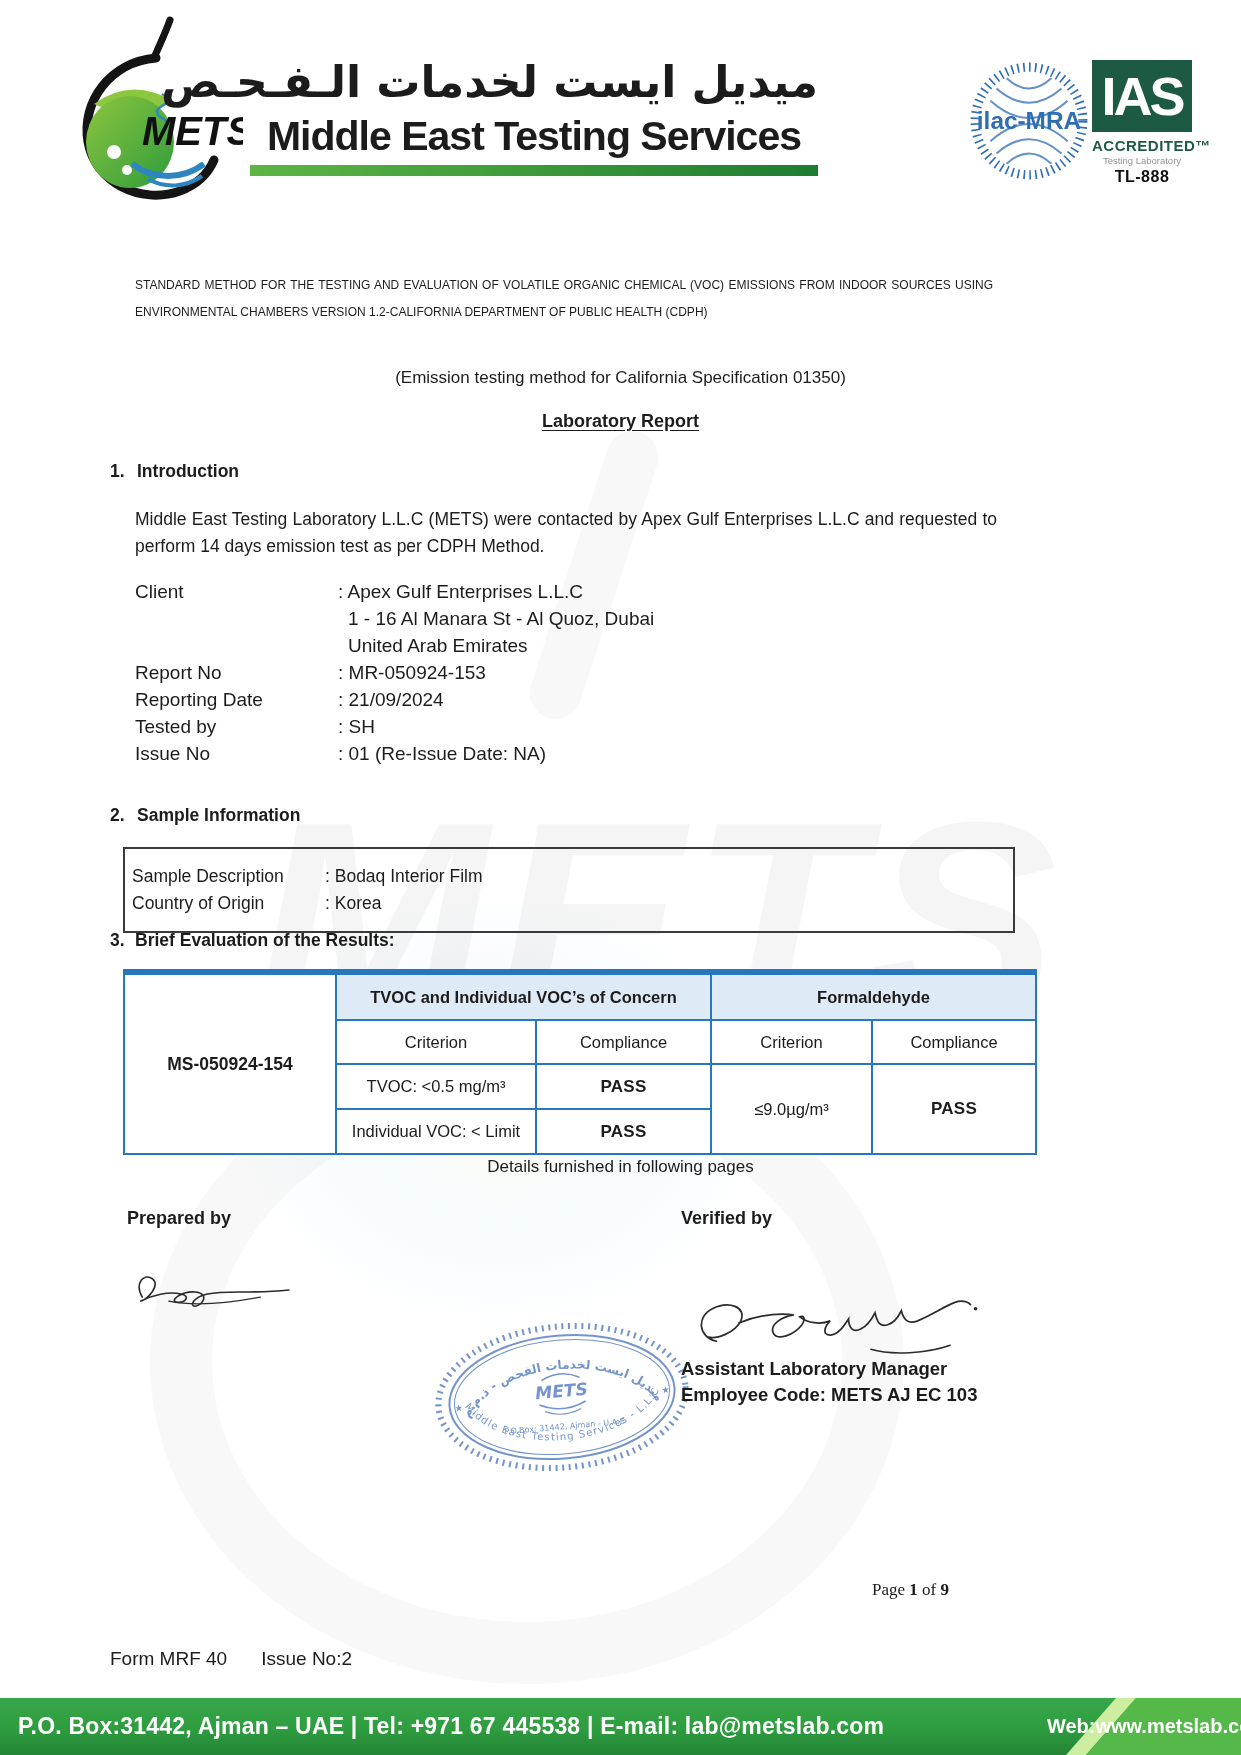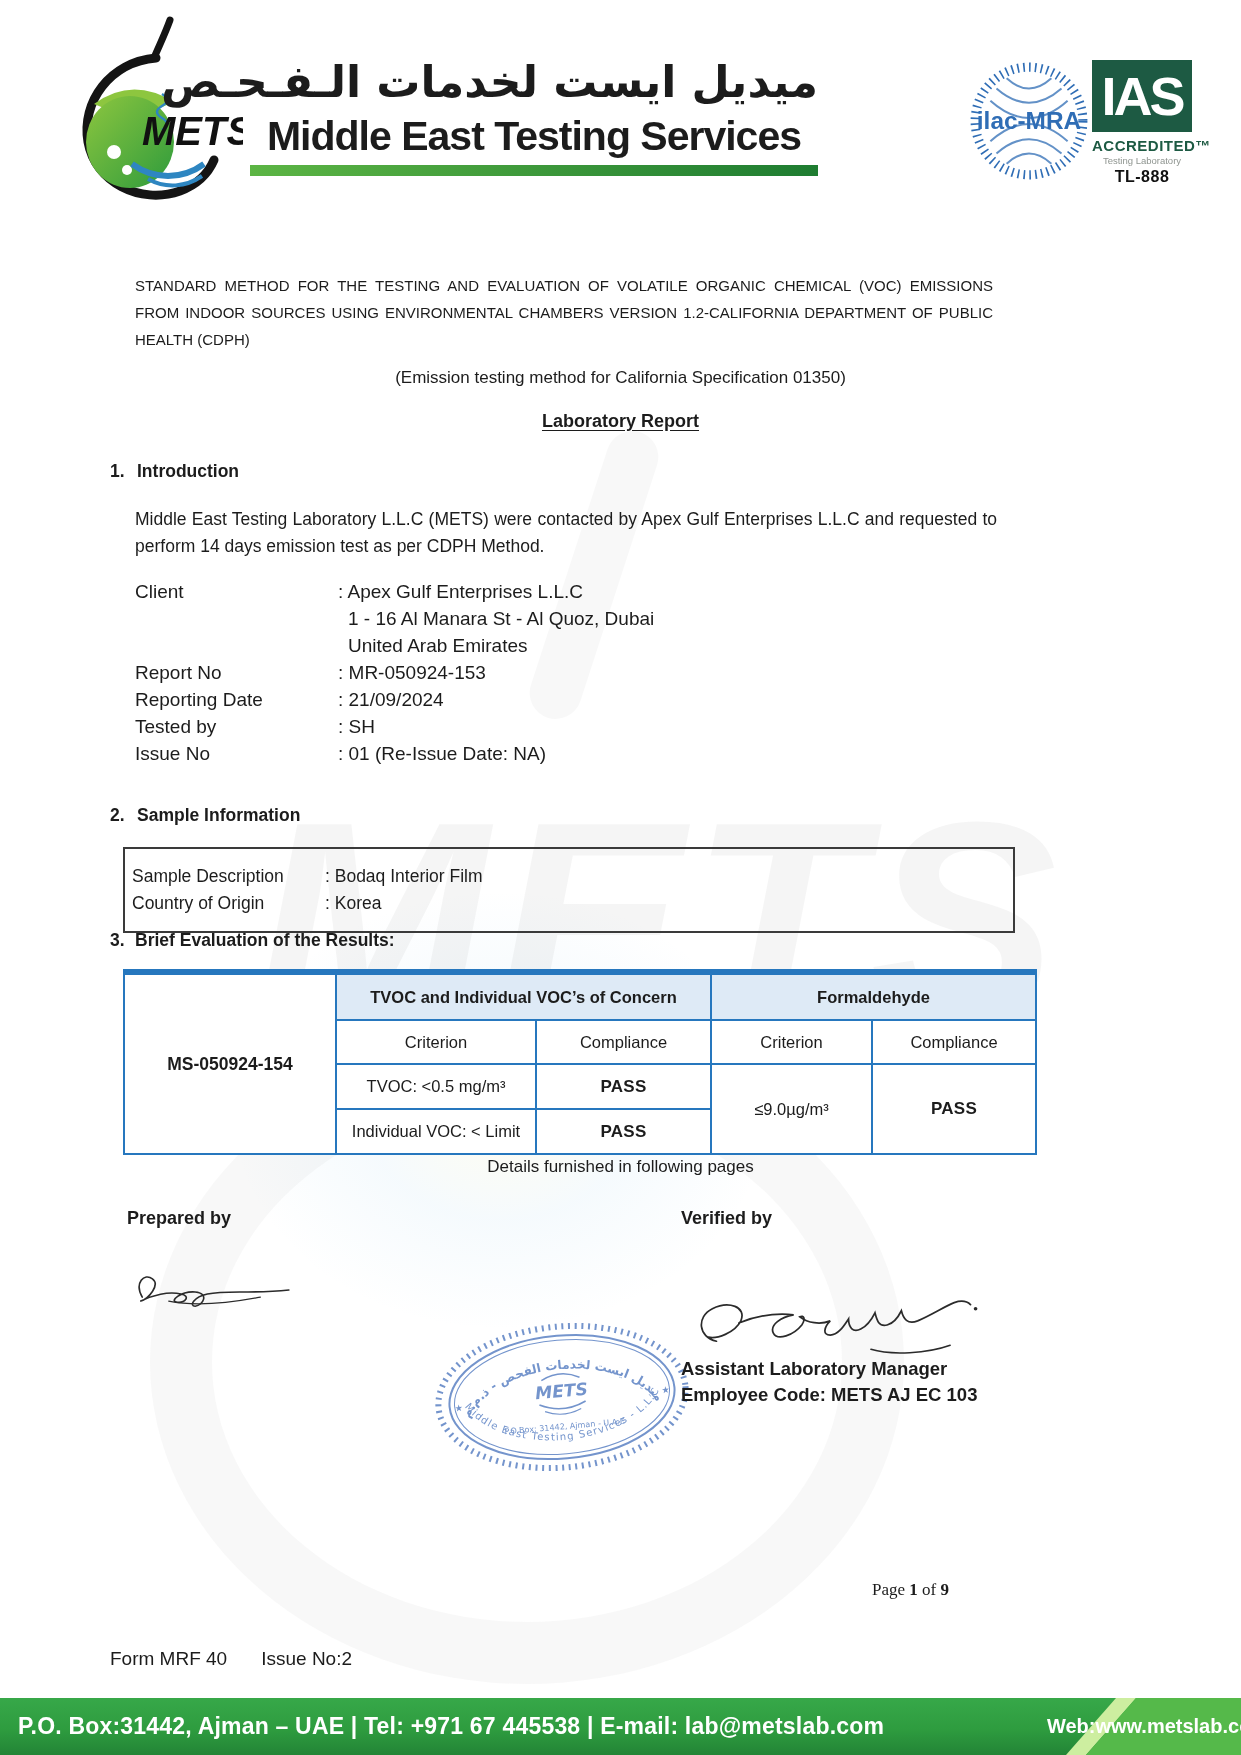--- a/index.html
+++ b/index.html
@@ -29,21 +29,21 @@
   .ilac{position:absolute;left:966px;top:58px;width:126px;height:126px;}
   .ias{position:absolute;left:1092px;top:60px;width:100px;text-align:center;}
   .ias-box{width:100px;height:72px;background:var(--ias-green,#1d5a43);display:flex;
     align-items:center;justify-content:center;}
   .ias-box span{color:#fff;font-size:54px;font-weight:800;letter-spacing:-3px;}
   .ias-accredited{margin-top:5px;font-size:15px;font-weight:700;color:var(--ias-green,#1d5a43);letter-spacing:0.5px;}
   .ias-sub{font-size:9.5px;color:#8f9590;margin-top:1px;}
   .ias-code{font-size:16px;font-weight:700;color:#111;margin-top:2px;letter-spacing:0.5px;}
   
   .std-method{position:absolute;left:135px;top:272px;width:858px;margin:0;
-    font-size:15px;line-height:27px;text-align:justify;}
+    font-size:12px;line-height:27px;text-align:justify;}
   .method-note{position:absolute;left:0;top:368px;width:1241px;margin:0;text-align:center;font-size:17px;}
   .report-title{position:absolute;left:0;top:411px;width:1241px;margin:0;text-align:center;
     font-size:18px;font-weight:700;text-decoration:underline;text-underline-offset:3px;}
   .sec-heading{position:absolute;left:110px;display:flex;font-size:17.5px;font-weight:700;}
   .sec-heading .num{width:27px;flex:none;}
   .s1{top:461px;} .s2{top:805px;} .s3{top:930px;}
   .s3 .num{width:25px;}
   .intro-p{position:absolute;left:135px;top:506px;width:862px;margin:0;
     font-size:17.5px;line-height:27px;text-align:justify;}
   .details{position:absolute;left:135px;top:578px;width:740px;font-size:19px;}

